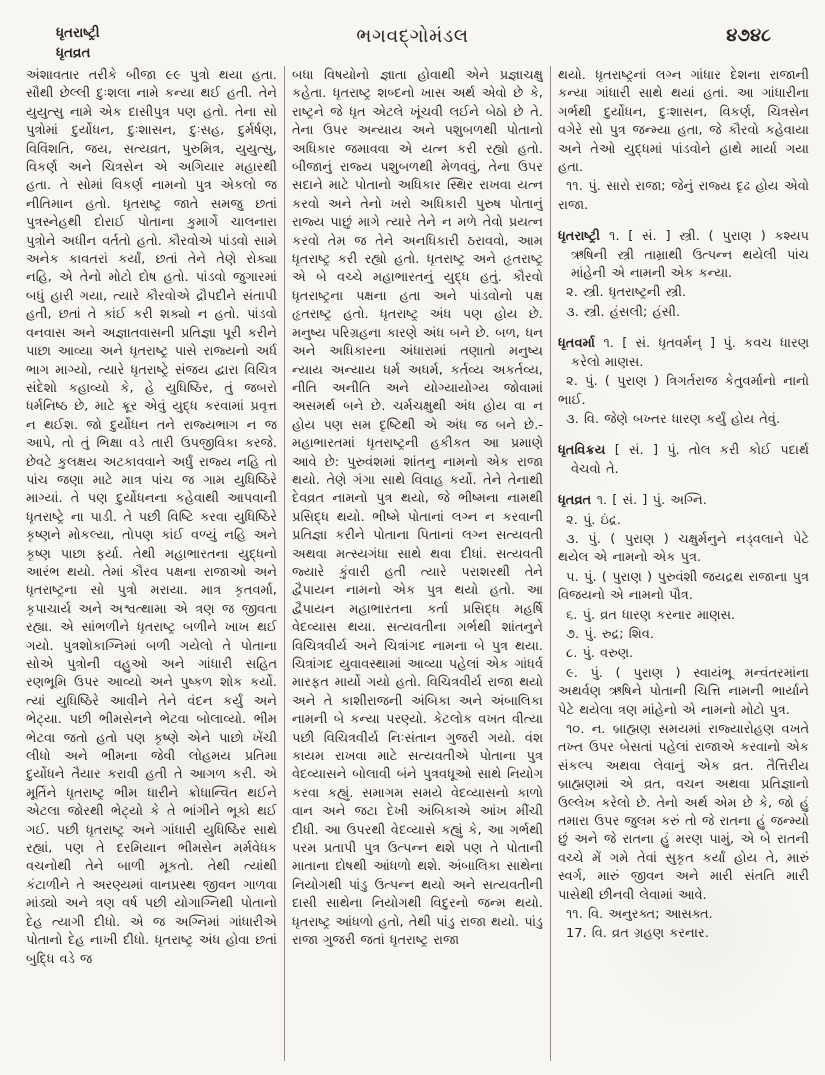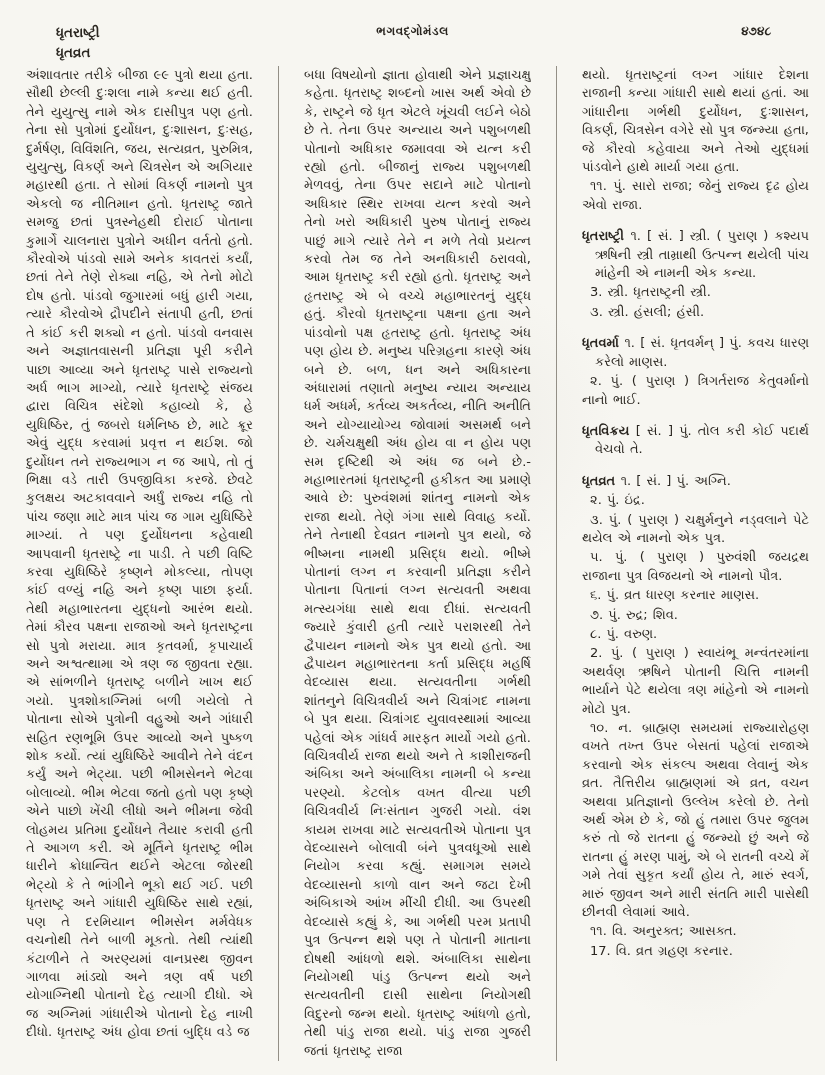--- a/index.html
+++ b/index.html
@@ -17,26 +17,26 @@
     position:relative;width:825px;height:1075px;
     background:
       radial-gradient(circle 180px at 150px 800px, rgba(190,187,178,.18), rgba(190,187,178,0) 70%),
       radial-gradient(circle 210px at 470px 430px, rgba(190,187,178,.14), rgba(190,187,178,0) 70%),
       radial-gradient(circle 140px at 700px 930px, rgba(190,187,178,.12), rgba(190,187,178,0) 70%),
       var(--paper);
     color:var(--ink);
   }
   
   .hdr-left{position:absolute;left:56px;top:22px;line-height:20px;font-size:13.5px;font-weight:bold;}
-  .hdr-title{position:absolute;left:0;right:0;top:24px;text-align:center;font-size:12px;font-weight:bold;letter-spacing:.5px;}
-  .hdr-page{position:absolute;right:54px;top:24px;font-size:12px;font-weight:bold;}
+  .hdr-title{position:absolute;left:0;right:0;top:24px;text-align:center;font-size:19px;font-weight:normal;letter-spacing:.5px;}
+  .hdr-page{position:absolute;right:54px;top:24px;font-size:18px;font-weight:bold;}
   
   .cols{
     position:absolute;left:26px;right:16px;top:66px;bottom:14px;
-    display:grid;grid-template-columns:1fr 1px 1fr 1px 1fr;column-gap:25px;
+    display:grid;grid-template-columns:1fr 1px 1fr 1px 1fr;column-gap:7px;
   }
   .rule{background:var(--rule);width:1px;}
   .col{
     overflow:hidden;
     font-size:13px;line-height:18.4px;text-align:justify;
     word-spacing:1px;
   }
   .block{margin:0 0 1px 0;}
   .block.para{text-indent:0;}
   .block.sense{text-indent:8px;}
@@ -63,32 +63,33 @@
       </div>
     <div class="rule"></div>
     <div class="col">
         <p class="block para">બધા વિષયોનો જ્ઞાતા હોવાથી એને પ્રજ્ઞાચક્ષુ કહેતા. ધૃતરાષ્ટ્ર શબ્દનો ખાસ અર્થ એવો છે કે, રાષ્ટ્રને જે ધૃત એટલે ખૂંચવી લઈને બેઠો છે તે. તેના ઉપર અન્યાય અને પશુબળથી પોતાનો અધિકાર જમાવવા એ યત્ન કરી રહ્યો હતો. બીજાનું રાજ્ય પશુબળથી મેળવવું, તેના ઉપર સદાને માટે પોતાનો અધિકાર સ્થિર રાખવા યત્ન કરવો અને તેનો ખરો અધિકારી પુરુષ પોતાનું રાજ્ય પાછું માગે ત્યારે તેને ન મળે તેવો પ્રયત્ન કરવો તેમ જ તેને અનધિકારી ઠરાવવો, આમ ધૃતરાષ્ટ્ર કરી રહ્યો હતો. ધૃતરાષ્ટ્ર અને હૃતરાષ્ટ્ર એ બે વચ્ચે મહાભારતનું યુદ્ધ હતું. કૌરવો ધૃતરાષ્ટ્રના પક્ષના હતા અને પાંડવોનો પક્ષ હૃતરાષ્ટ્ર હતો. ધૃતરાષ્ટ્ર અંધ પણ હોય છે. મનુષ્ય પરિગ્રહના કારણે અંધ બને છે. બળ, ધન અને અધિકારના અંધારામાં તણાતો મનુષ્ય ન્યાય અન્યાય ધર્મ અધર્મ, કર્તવ્ય અકર્તવ્ય, નીતિ અનીતિ અને યોગ્યાયોગ્ય જોવામાં અસમર્થ બને છે. ચર્મચક્ષુથી અંધ હોય વા ન હોય પણ સમ દૃષ્ટિથી એ અંધ જ બને છે.- મહાભારતમાં ધૃતરાષ્ટ્રની હકીકત આ પ્રમાણે આવે છે: પુરુવંશમાં શાંતનુ નામનો એક રાજા થયો. તેણે ગંગા સાથે વિવાહ કર્યો. તેને તેનાથી દેવવ્રત નામનો પુત્ર થયો, જે ભીષ્મના નામથી પ્રસિદ્ધ થયો. ભીષ્મે પોતાનાં લગ્ન ન કરવાની પ્રતિજ્ઞા કરીને પોતાના પિતાનાં લગ્ન સત્યવતી અથવા મત્સ્યગંધા સાથે થવા દીધાં. સત્યવતી જ્યારે કુંવારી હતી ત્યારે પરાશરથી તેને દ્વૈપાયન નામનો એક પુત્ર થયો હતો. આ દ્વૈપાયન મહાભારતના કર્તા પ્રસિદ્ધ મહર્ષિ વેદવ્યાસ થયા. સત્યવતીના ગર્ભથી શાંતનુને વિચિત્રવીર્ય અને ચિત્રાંગદ નામના બે પુત્ર થયા. ચિત્રાંગદ યુવાવસ્થામાં આવ્યા પહેલાં એક ગાંધર્વ મારફત માર્યો ગયો હતો. વિચિત્રવીર્ય રાજા થયો અને તે કાશીરાજની અંબિકા અને અંબાલિકા નામની બે કન્યા પરણ્યો. કેટલોક વખત વીત્યા પછી વિચિત્રવીર્ય નિઃસંતાન ગુજરી ગયો. વંશ કાયમ રાખવા માટે સત્યવતીએ પોતાના પુત્ર વેદવ્યાસને બોલાવી બંને પુત્રવધૂઓ સાથે નિયોગ કરવા કહ્યું. સમાગમ સમયે વેદવ્યાસનો કાળો વાન અને જટા દેખી અંબિકાએ આંખ મીંચી દીધી. આ ઉપરથી વેદવ્યાસે કહ્યું કે, આ ગર્ભથી પરમ પ્રતાપી પુત્ર ઉત્પન્ન થશે પણ તે પોતાની માતાના દોષથી આંધળો થશે. અંબાલિકા સાથેના નિયોગથી પાંડુ ઉત્પન્ન થયો અને સત્યવતીની દાસી સાથેના નિયોગથી વિદુરનો જન્મ થયો. ધૃતરાષ્ટ્ર આંધળો હતો, તેથી પાંડુ રાજા થયો. પાંડુ રાજા ગુજરી જતાં ધૃતરાષ્ટ્ર રાજા</p>
       </div>
     <div class="rule"></div>
     <div class="col">
         <p class="block para">થયો. ધૃતરાષ્ટ્રનાં લગ્ન ગાંધાર દેશના રાજાની કન્યા ગાંધારી સાથે થયાં હતાં. આ ગાંધારીના ગર્ભથી દુર્યોધન, દુઃશાસન, વિકર્ણ, ચિત્રસેન વગેરે સો પુત્ર જન્મ્યા હતા, જે કૌરવો કહેવાયા અને તેઓ યુદ્ધમાં પાંડવોને હાથે માર્યા ગયા હતા.</p>
         <p class="block sense">૧૧. પું. સારો રાજા; જેનું રાજ્ય દૃઢ હોય એવો રાજા.</p>
         <p class="block entry"><b class="headword">ધૃતરાષ્ટ્રી </b>૧. [ સં. ] સ્ત્રી. ( પુરાણ ) કશ્યપ ઋષિની સ્ત્રી તામ્રાથી ઉત્પન્ન થયેલી પાંચ માંહેની એ નામની એક કન્યા.</p>
-        <p class="block sense">3. સ્ત્રી. ધૃતરાષ્ટ્રની સ્ત્રી.</p>
+        <p class="block sense">૨. સ્ત્રી. ધૃતરાષ્ટ્રની સ્ત્રી.</p>
         <p class="block sense">૩. સ્ત્રી. હંસલી; હંસી.</p>
         <p class="block entry"><b class="headword">ધૃતવર્મા </b>૧. [ સં. ધૃતવર્મન્ ] પું. કવચ ધારણ કરેલો માણસ.</p>
         <p class="block sense">૨. પું. ( પુરાણ ) ત્રિગર્તરાજ કેતુવર્માનો નાનો ભાઈ.</p>
+        <p class="block sense">૩. વિ. જેણે બખ્તર ધારણ કર્યું હોય તેવું.</p>
         <p class="block entry"><b class="headword">ધૃતવિક્રય </b>[ સં. ] પું. તોલ કરી કોઈ પદાર્થ વેચવો તે.</p>
         <p class="block entry"><b class="headword">ધૃતવ્રત </b>૧. [ સં. ] પું. અગ્નિ.</p>
         <p class="block sense">૨. પું. ઇંદ્ર.</p>
         <p class="block sense">૩. પું. ( પુરાણ ) ચક્ષુર્મનુને નડ્વલાને પેટે થયેલ એ નામનો એક પુત્ર.</p>
         <p class="block sense">૫. પું. ( પુરાણ ) પુરુવંશી જયદ્રથ રાજાના પુત્ર વિજયનો એ નામનો પૌત્ર.</p>
         <p class="block sense">૬. પું. વ્રત ધારણ કરનાર માણસ.</p>
         <p class="block sense">૭. પું. રુદ્ર; શિવ.</p>
         <p class="block sense">૮. પું. વરુણ.</p>
-        <p class="block sense">2. પું. ( પુરાણ ) સ્વાયંભૂ મન્વંતરમાંના અથર્વણ ઋષિને પોતાની ચિત્તિ નામની ભાર્યાને પેટે થયેલા ત્રણ માંહેનો એ નામનો મોટો પુત્ર.</p>
+        <p class="block sense">૯. પું. ( પુરાણ ) સ્વાયંભૂ મન્વંતરમાંના અથર્વણ ઋષિને પોતાની ચિત્તિ નામની ભાર્યાને પેટે થયેલા ત્રણ માંહેનો એ નામનો મોટો પુત્ર.</p>
         <p class="block sense">૧૦. ન. બ્રાહ્મણ સમયમાં રાજ્યારોહણ વખતે તખ્ત ઉપર બેસતાં પહેલાં રાજાએ કરવાનો એક સંકલ્પ અથવા લેવાનું એક વ્રત. તૈત્તિરીય બ્રાહ્મણમાં એ વ્રત, વચન અથવા પ્રતિજ્ઞાનો ઉલ્લેખ કરેલો છે. તેનો અર્થ એમ છે કે, જો હું તમારા ઉપર જુલમ કરું તો જે રાતના હું જન્મ્યો છું અને જે રાતના હું મરણ પામું, એ બે રાતની વચ્ચે મેં ગમે તેવાં સુકૃત કર્યાં હોય તે, મારું સ્વર્ગ, મારું જીવન અને મારી સંતતિ મારી પાસેથી છીનવી લેવામાં આવે.</p>
         <p class="block sense">૧૧. વિ. અનુરક્ત; આસક્ત.</p>
         <p class="block sense">17. વિ. વ્રત ગ્રહણ કરનાર.</p>
       </div>
   </div>
 
 </div>
 
 </body></html>

